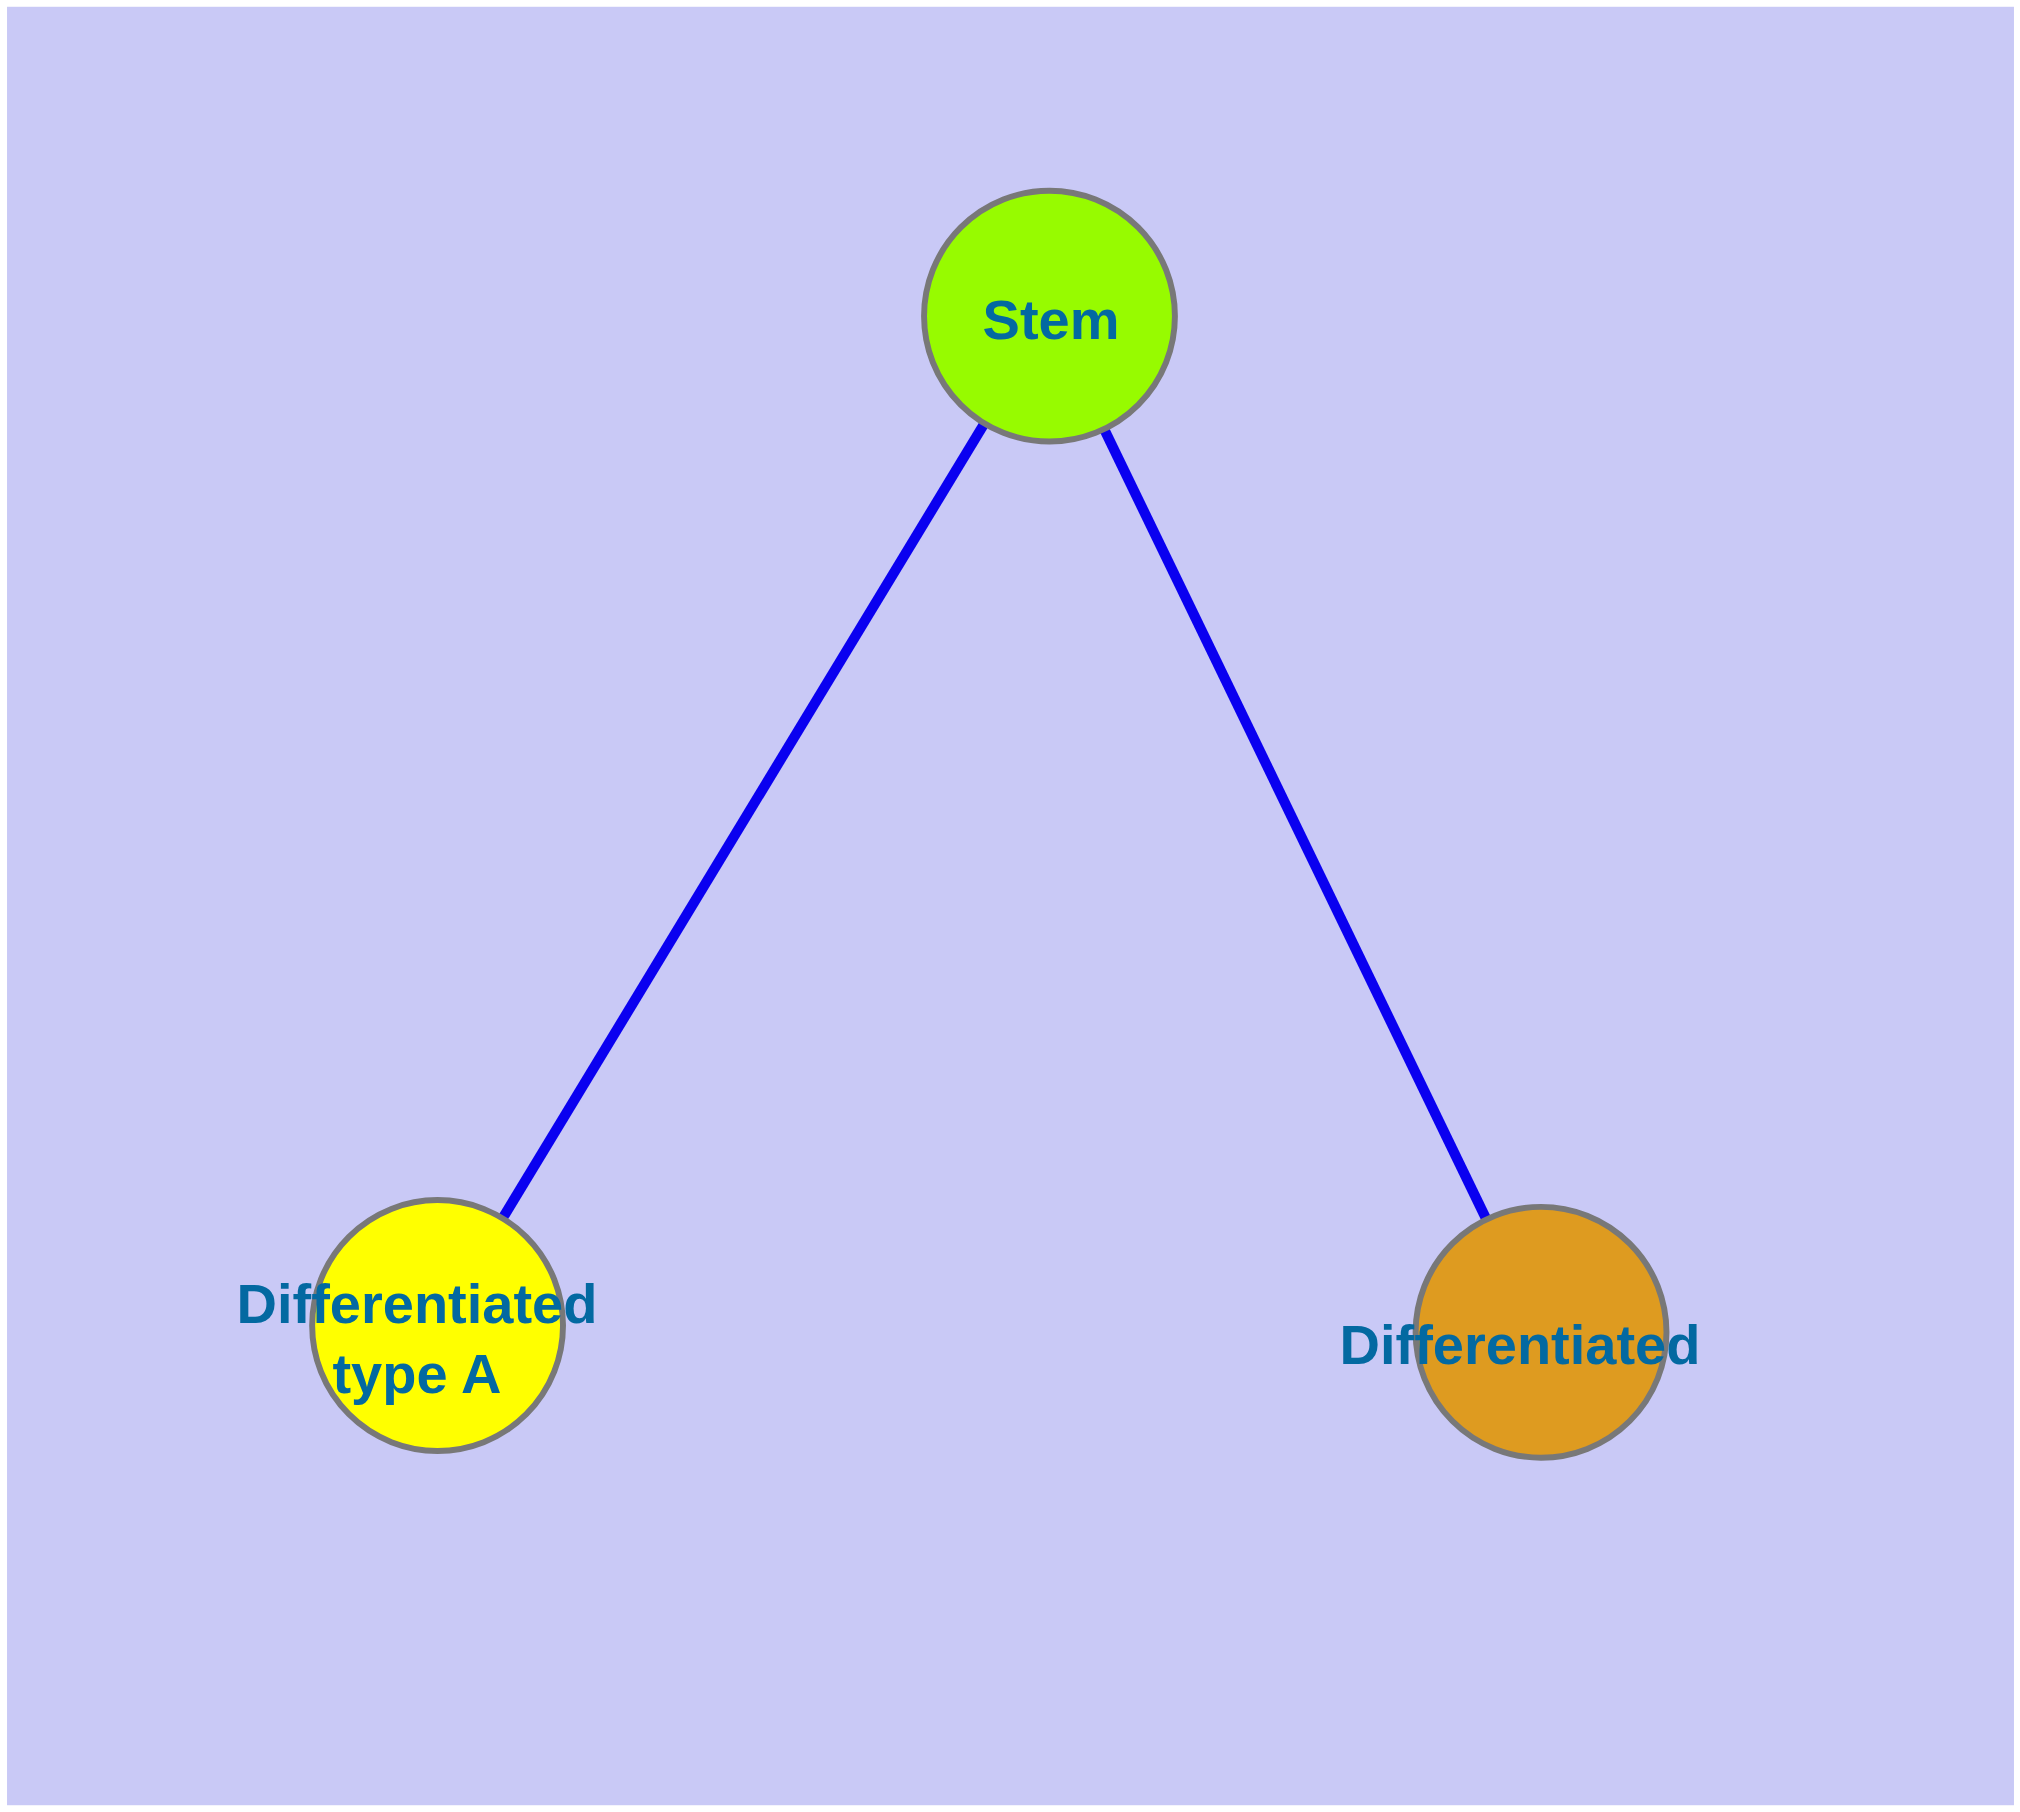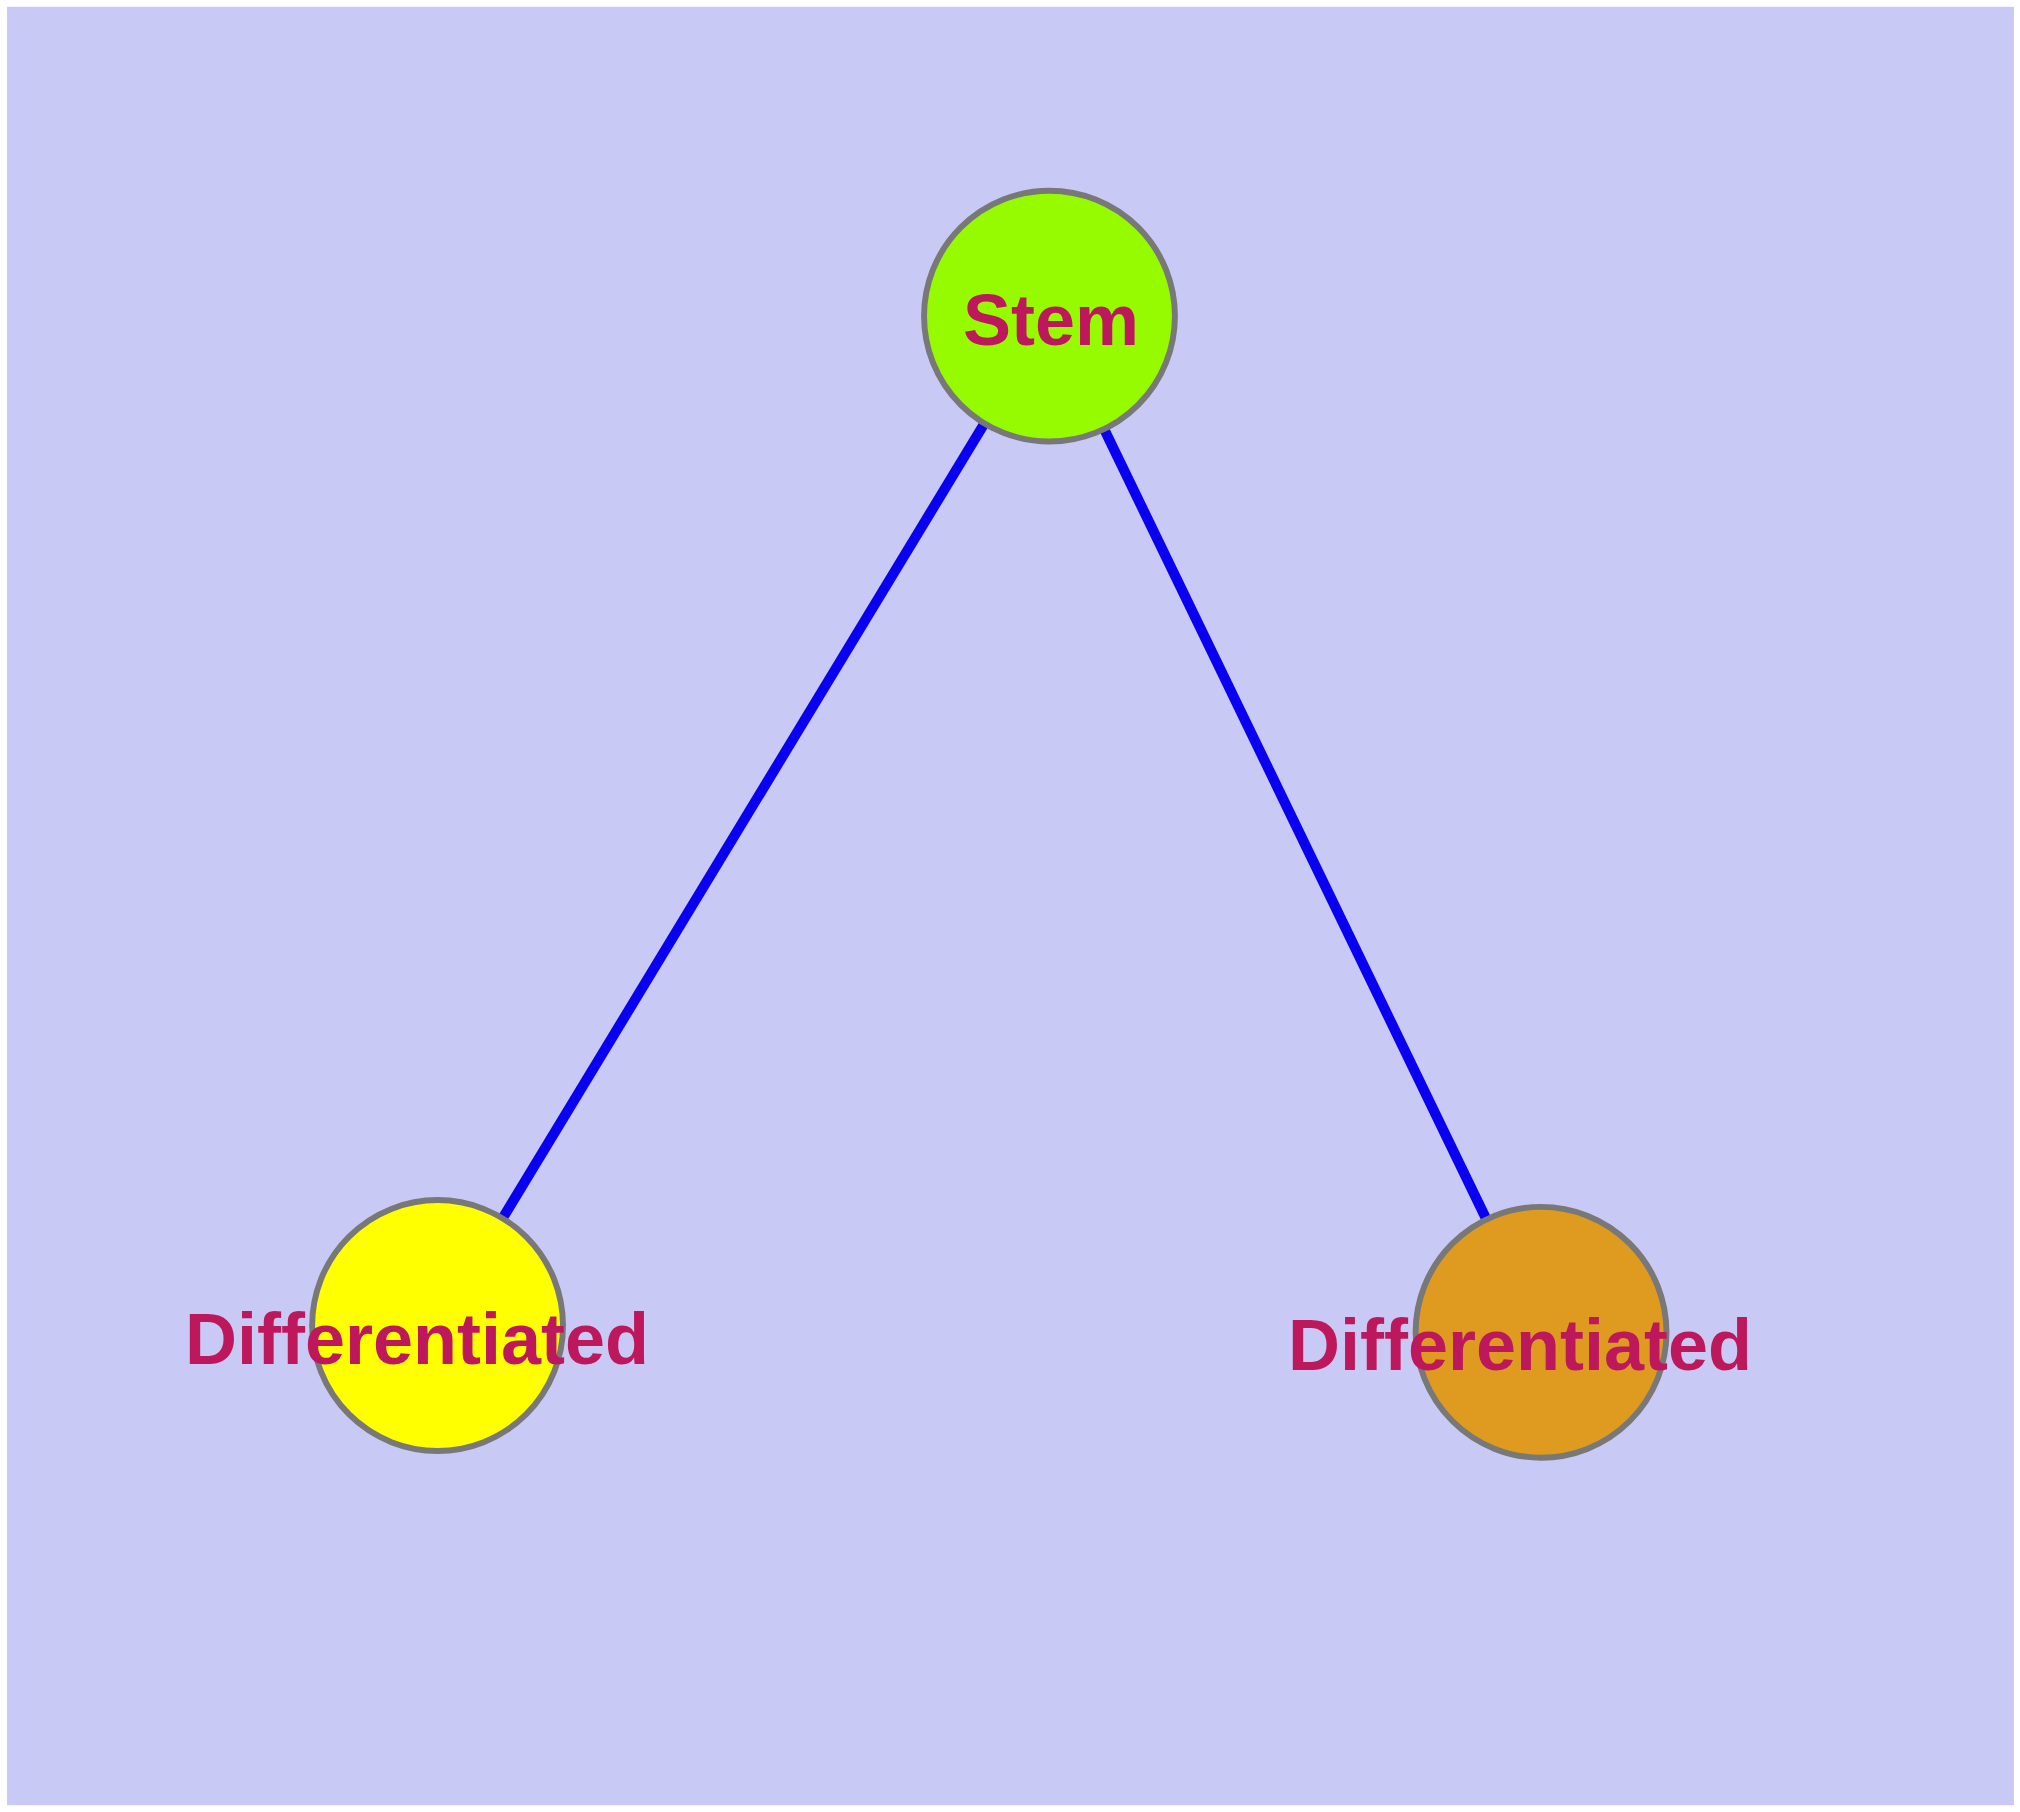--- a/index.html
+++ b/index.html
@@ -29,23 +29,23 @@
     fill: none;
   }
   .node-circle {
     stroke: #787878;
     stroke-width: 7px;
   }
   .node-label {
     position: absolute;
     transform: translate(-50%, -50%);
     font-weight: bold;
-    font-size: 72px;
+    font-size: 56px;
     line-height: 1.25;
-    color: #be185d;
+    color: #0369a1;
     white-space: nowrap;
     text-align: center;
   }
 </style>
 </head>
 <body>
 
 <div id="canvas">
 
   <svg id="graph-svg" viewBox="0 0 2384 2138" xmlns="http://www.w3.org/2000/svg">
@@ -57,20 +57,21 @@
 
     <circle class="node-circle" cx="1238" cy="373" r="148" fill="#97fb00"></circle>
     <circle class="node-circle" cx="516" cy="1564" r="148" fill="#ffff00"></circle>
     <circle class="node-circle" cx="1818" cy="1572" r="148" fill="#de9b20"></circle>
   </svg>
 
   <div class="node-label" style="left:1051px; top:320px;">Stem</div>
 
   <div class="node-label" style="left:417px; top:1339px;">
     <div>Differentiated</div>
+    <div>type A</div>
   </div>
 
   <div class="node-label" style="left:1520px; top:1345px;">
     <div>Differentiated</div>
   </div>
 
 </div>
 
 
 </body></html>

